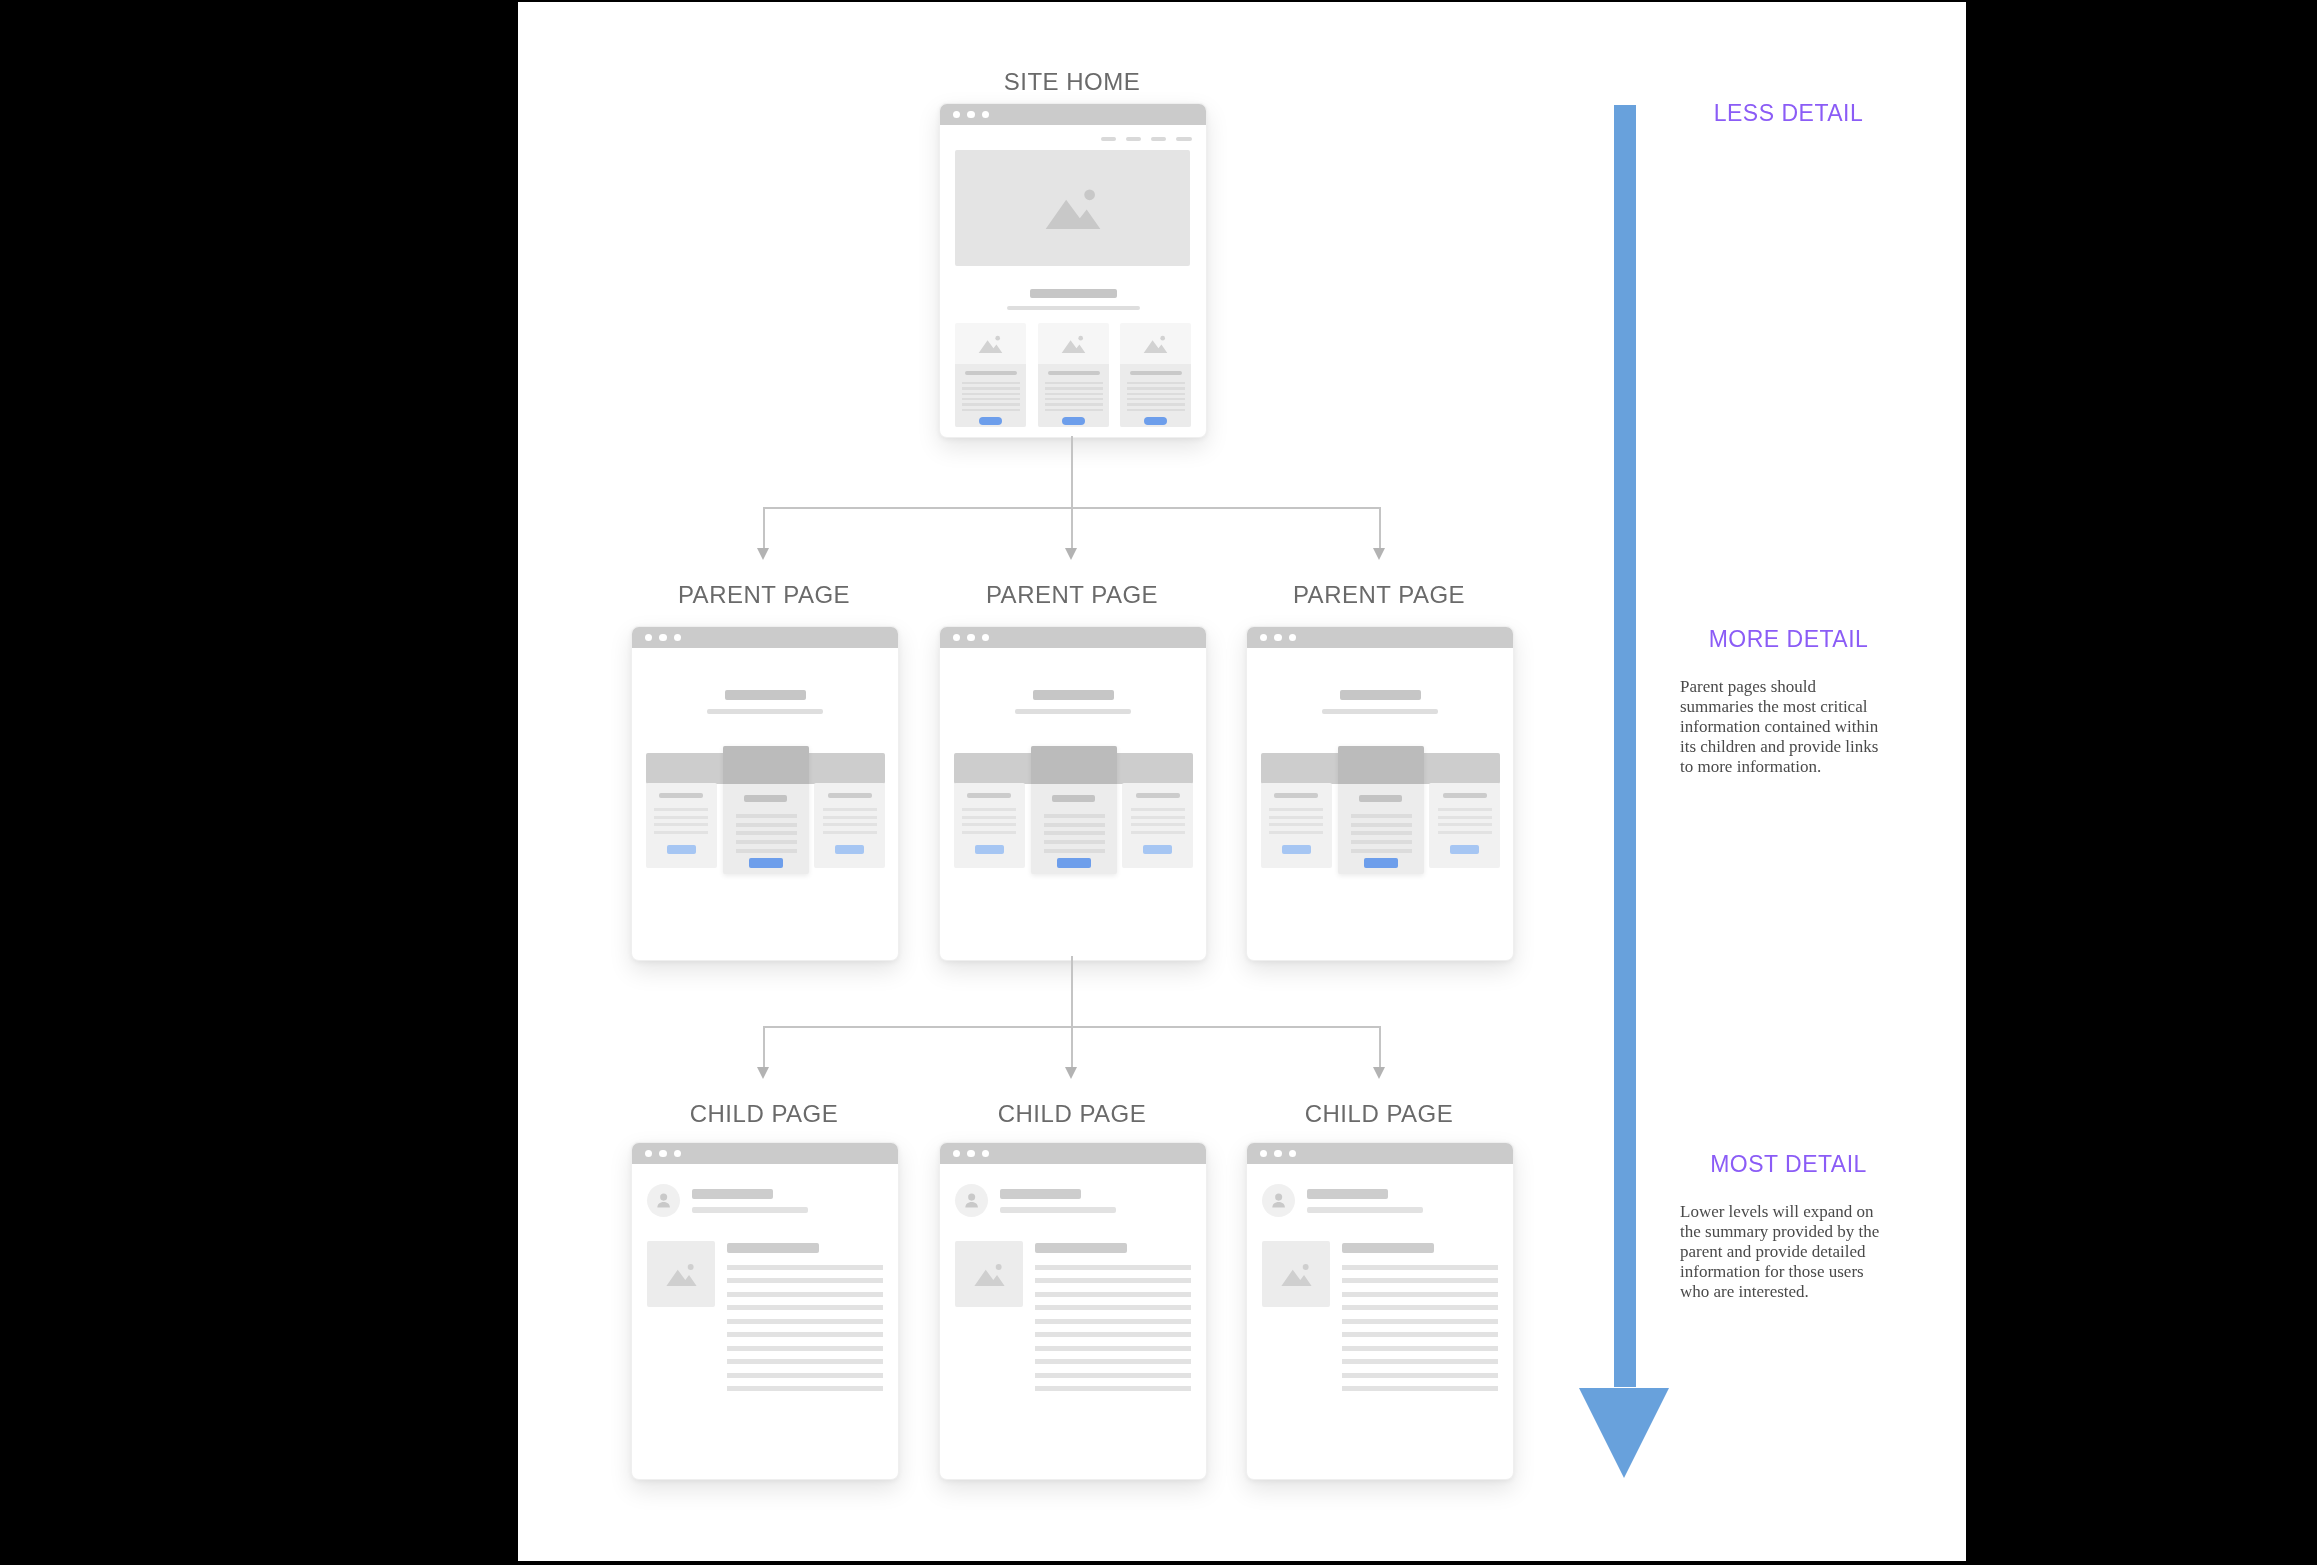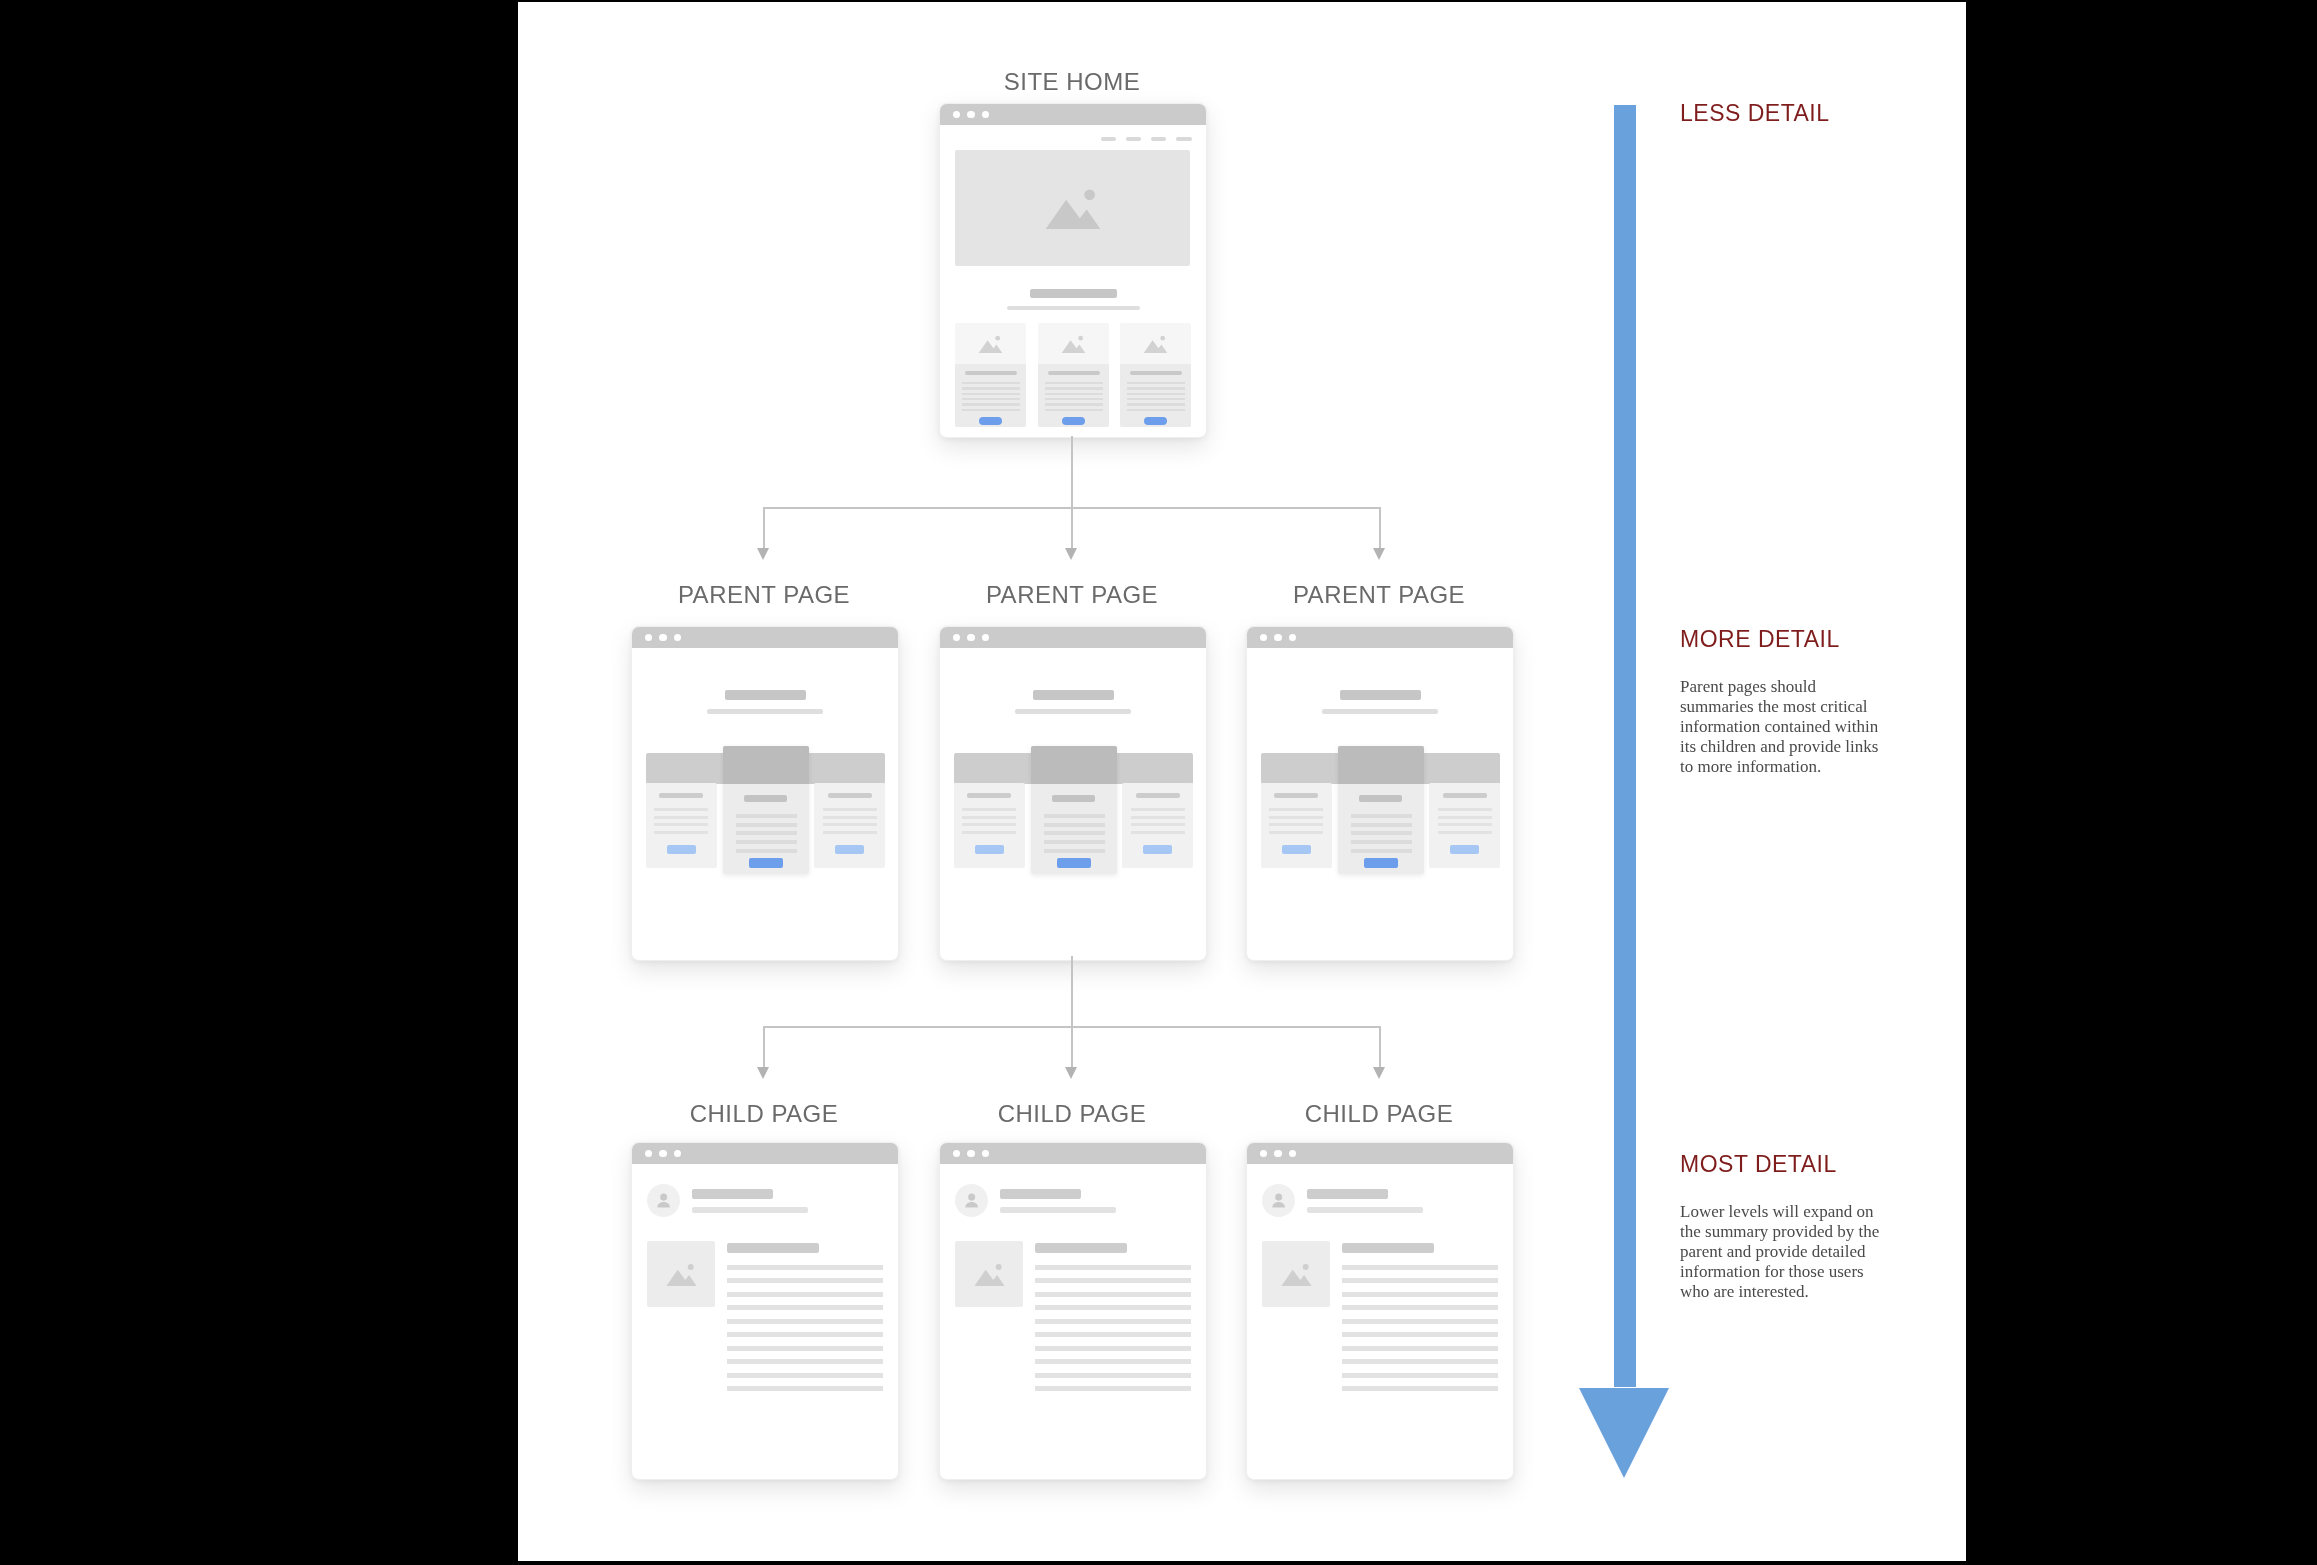--- a/index.html
+++ b/index.html
@@ -80,21 +80,21 @@
          border-right:6.8px solid transparent;border-top:12.6px solid #b3b3b3;}
 
   
   .arrow-shaft{position:absolute;left:1096px;top:103px;width:22px;height:1282px;background:#68a1dc;}
   .arrow-head{position:absolute;left:1061px;top:1386px;width:0;height:0;
               border-left:45px solid transparent;border-right:45px solid transparent;
               border-top:90px solid #68a1dc;}
 
   
   .ann{position:absolute;left:1162px;width:217px;}
-  .ann-h{font-size:23px;color:#7f1d1d;letter-spacing:0.5px;line-height:29px;}
+  .ann-h{font-size:23px;color:#8b5cf6;letter-spacing:0.5px;line-height:29px;text-align:center;}
   .ann-b{margin-top:23px;width:200px;font-family:"Liberation Serif",serif;font-size:17px;
          line-height:20px;color:#4a4a4a;}
 
   .icon-mtn-lg{width:64px;height:43px;fill:#c8c8c8;}
   .icon-mtn-md{width:35px;height:24px;fill:#cfcfcf;}
   .icon-mtn-sm{width:27px;height:19.3px;fill:#d2d2d2;}
   .icon-person{width:19.3px;height:19.3px;fill:#c9c9c9;}
 </style>
 </head>
 <body>

